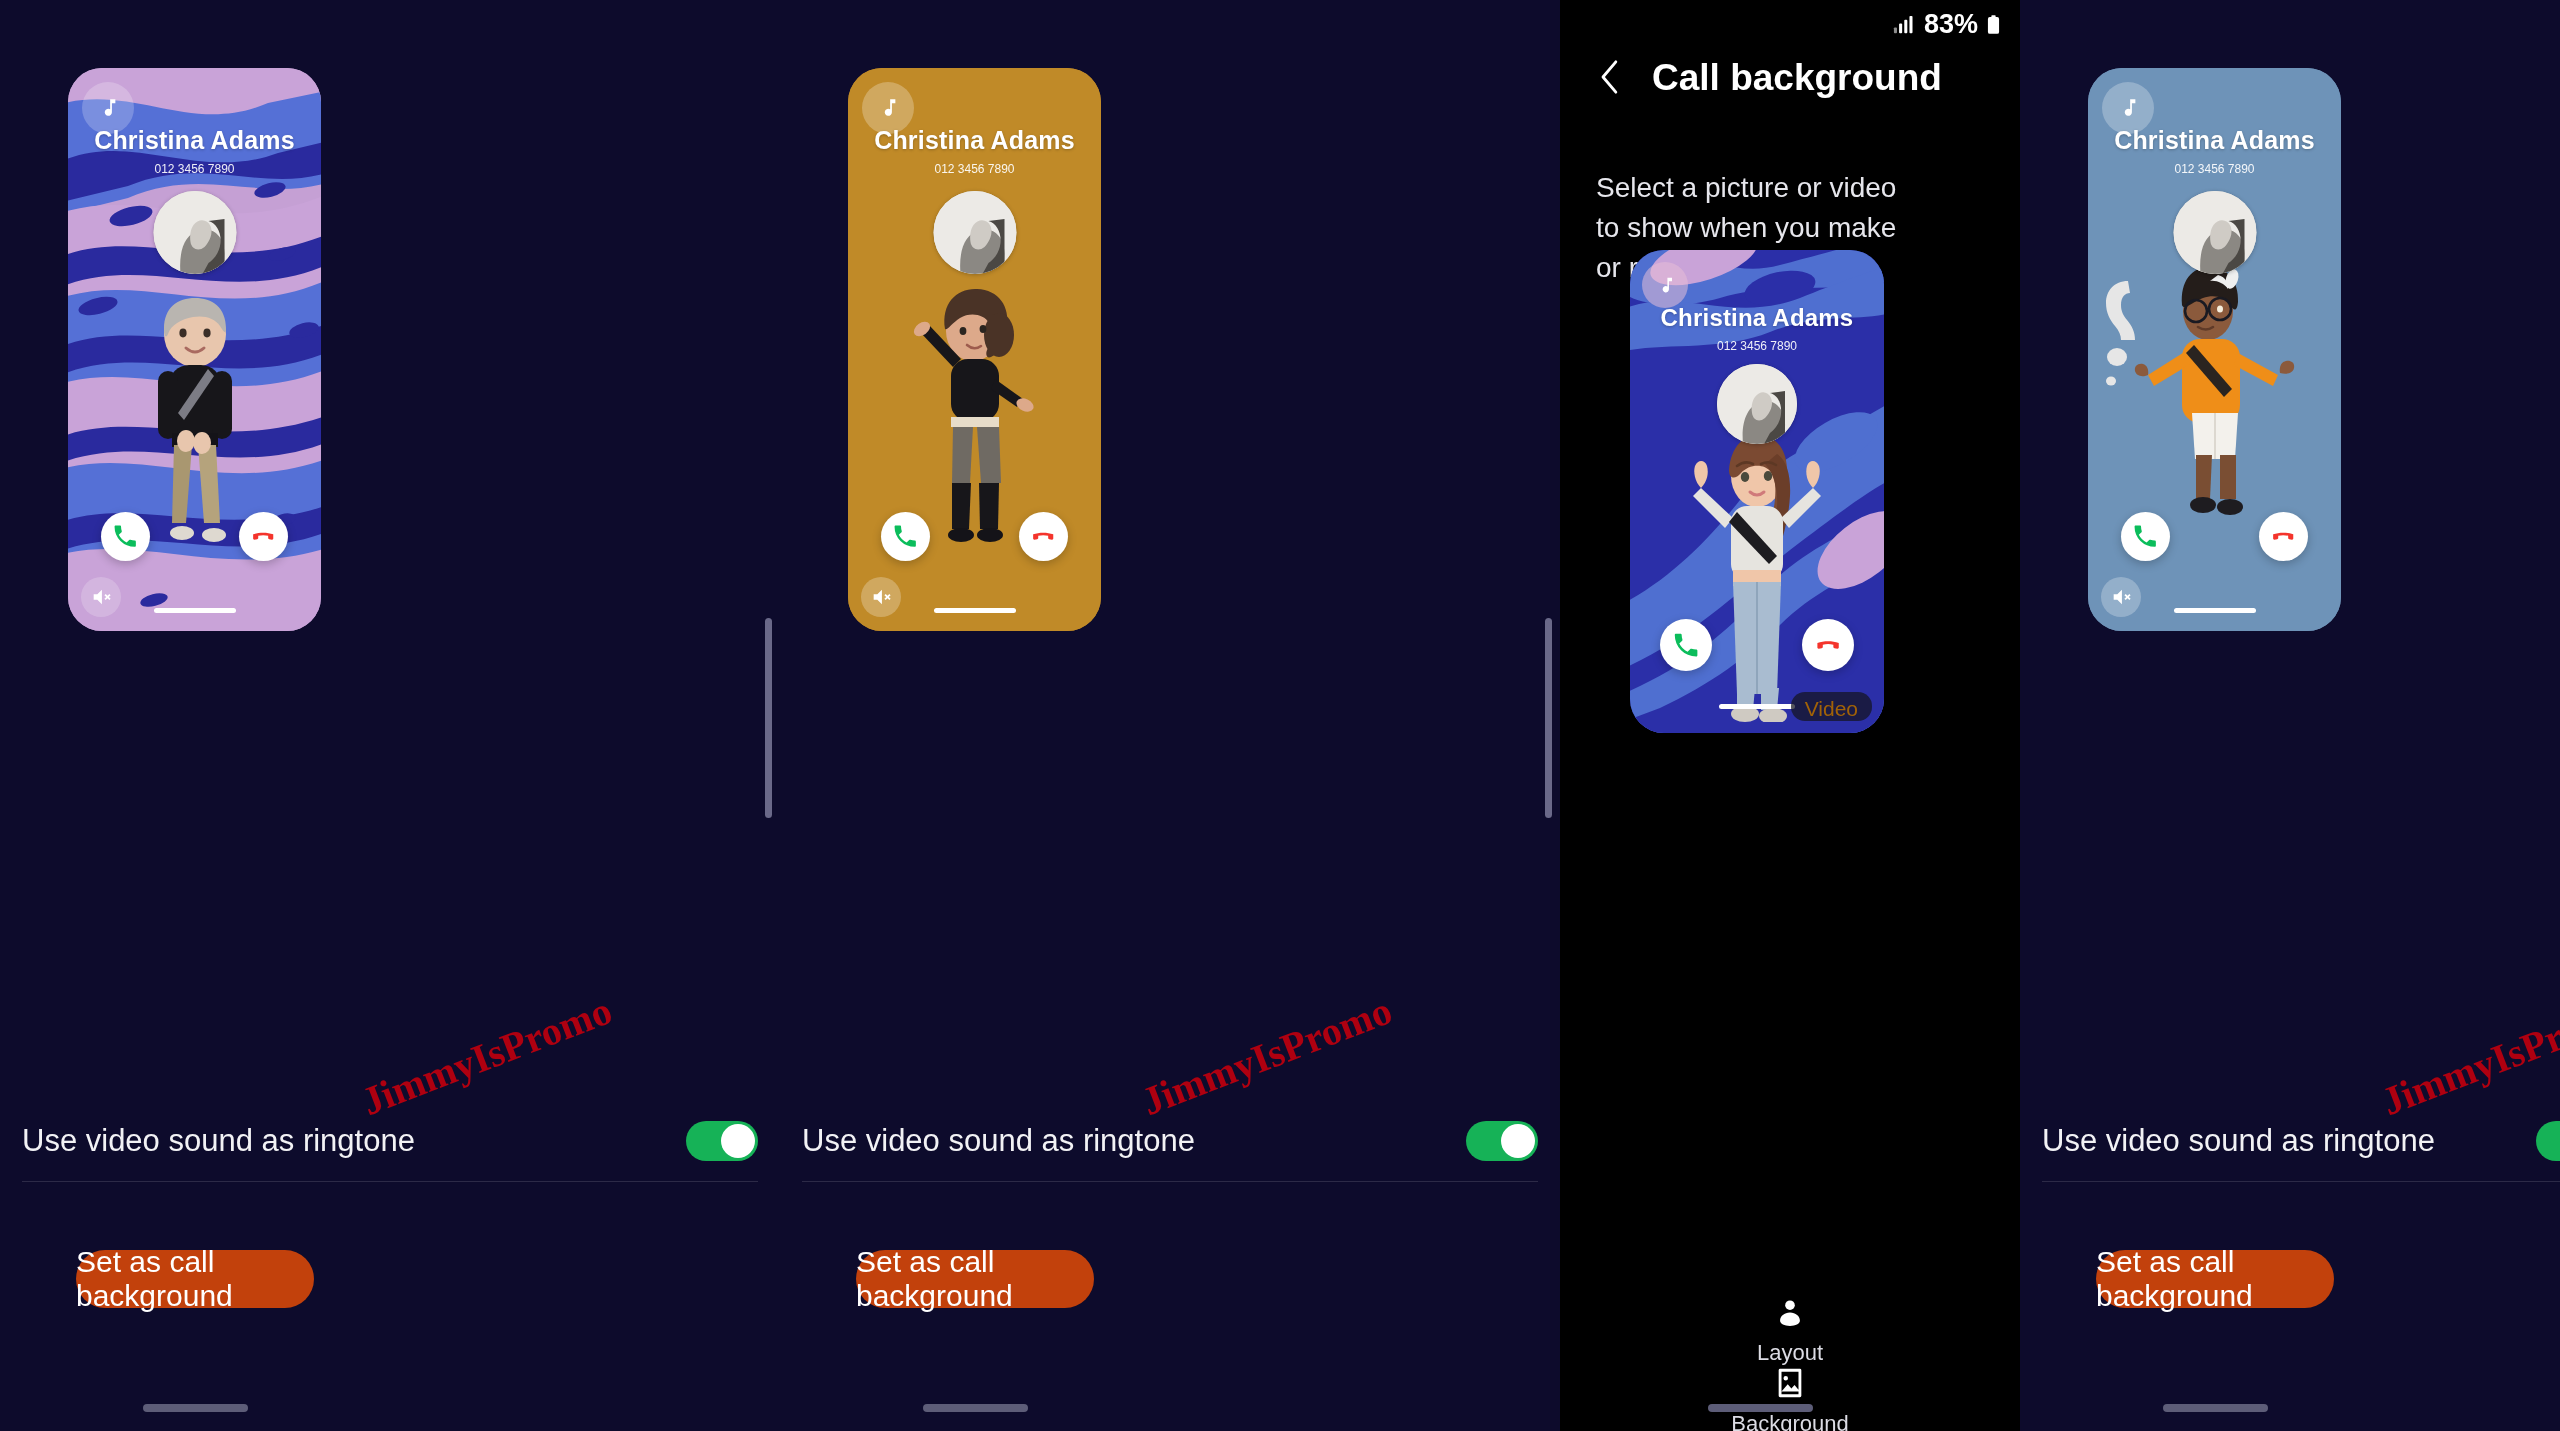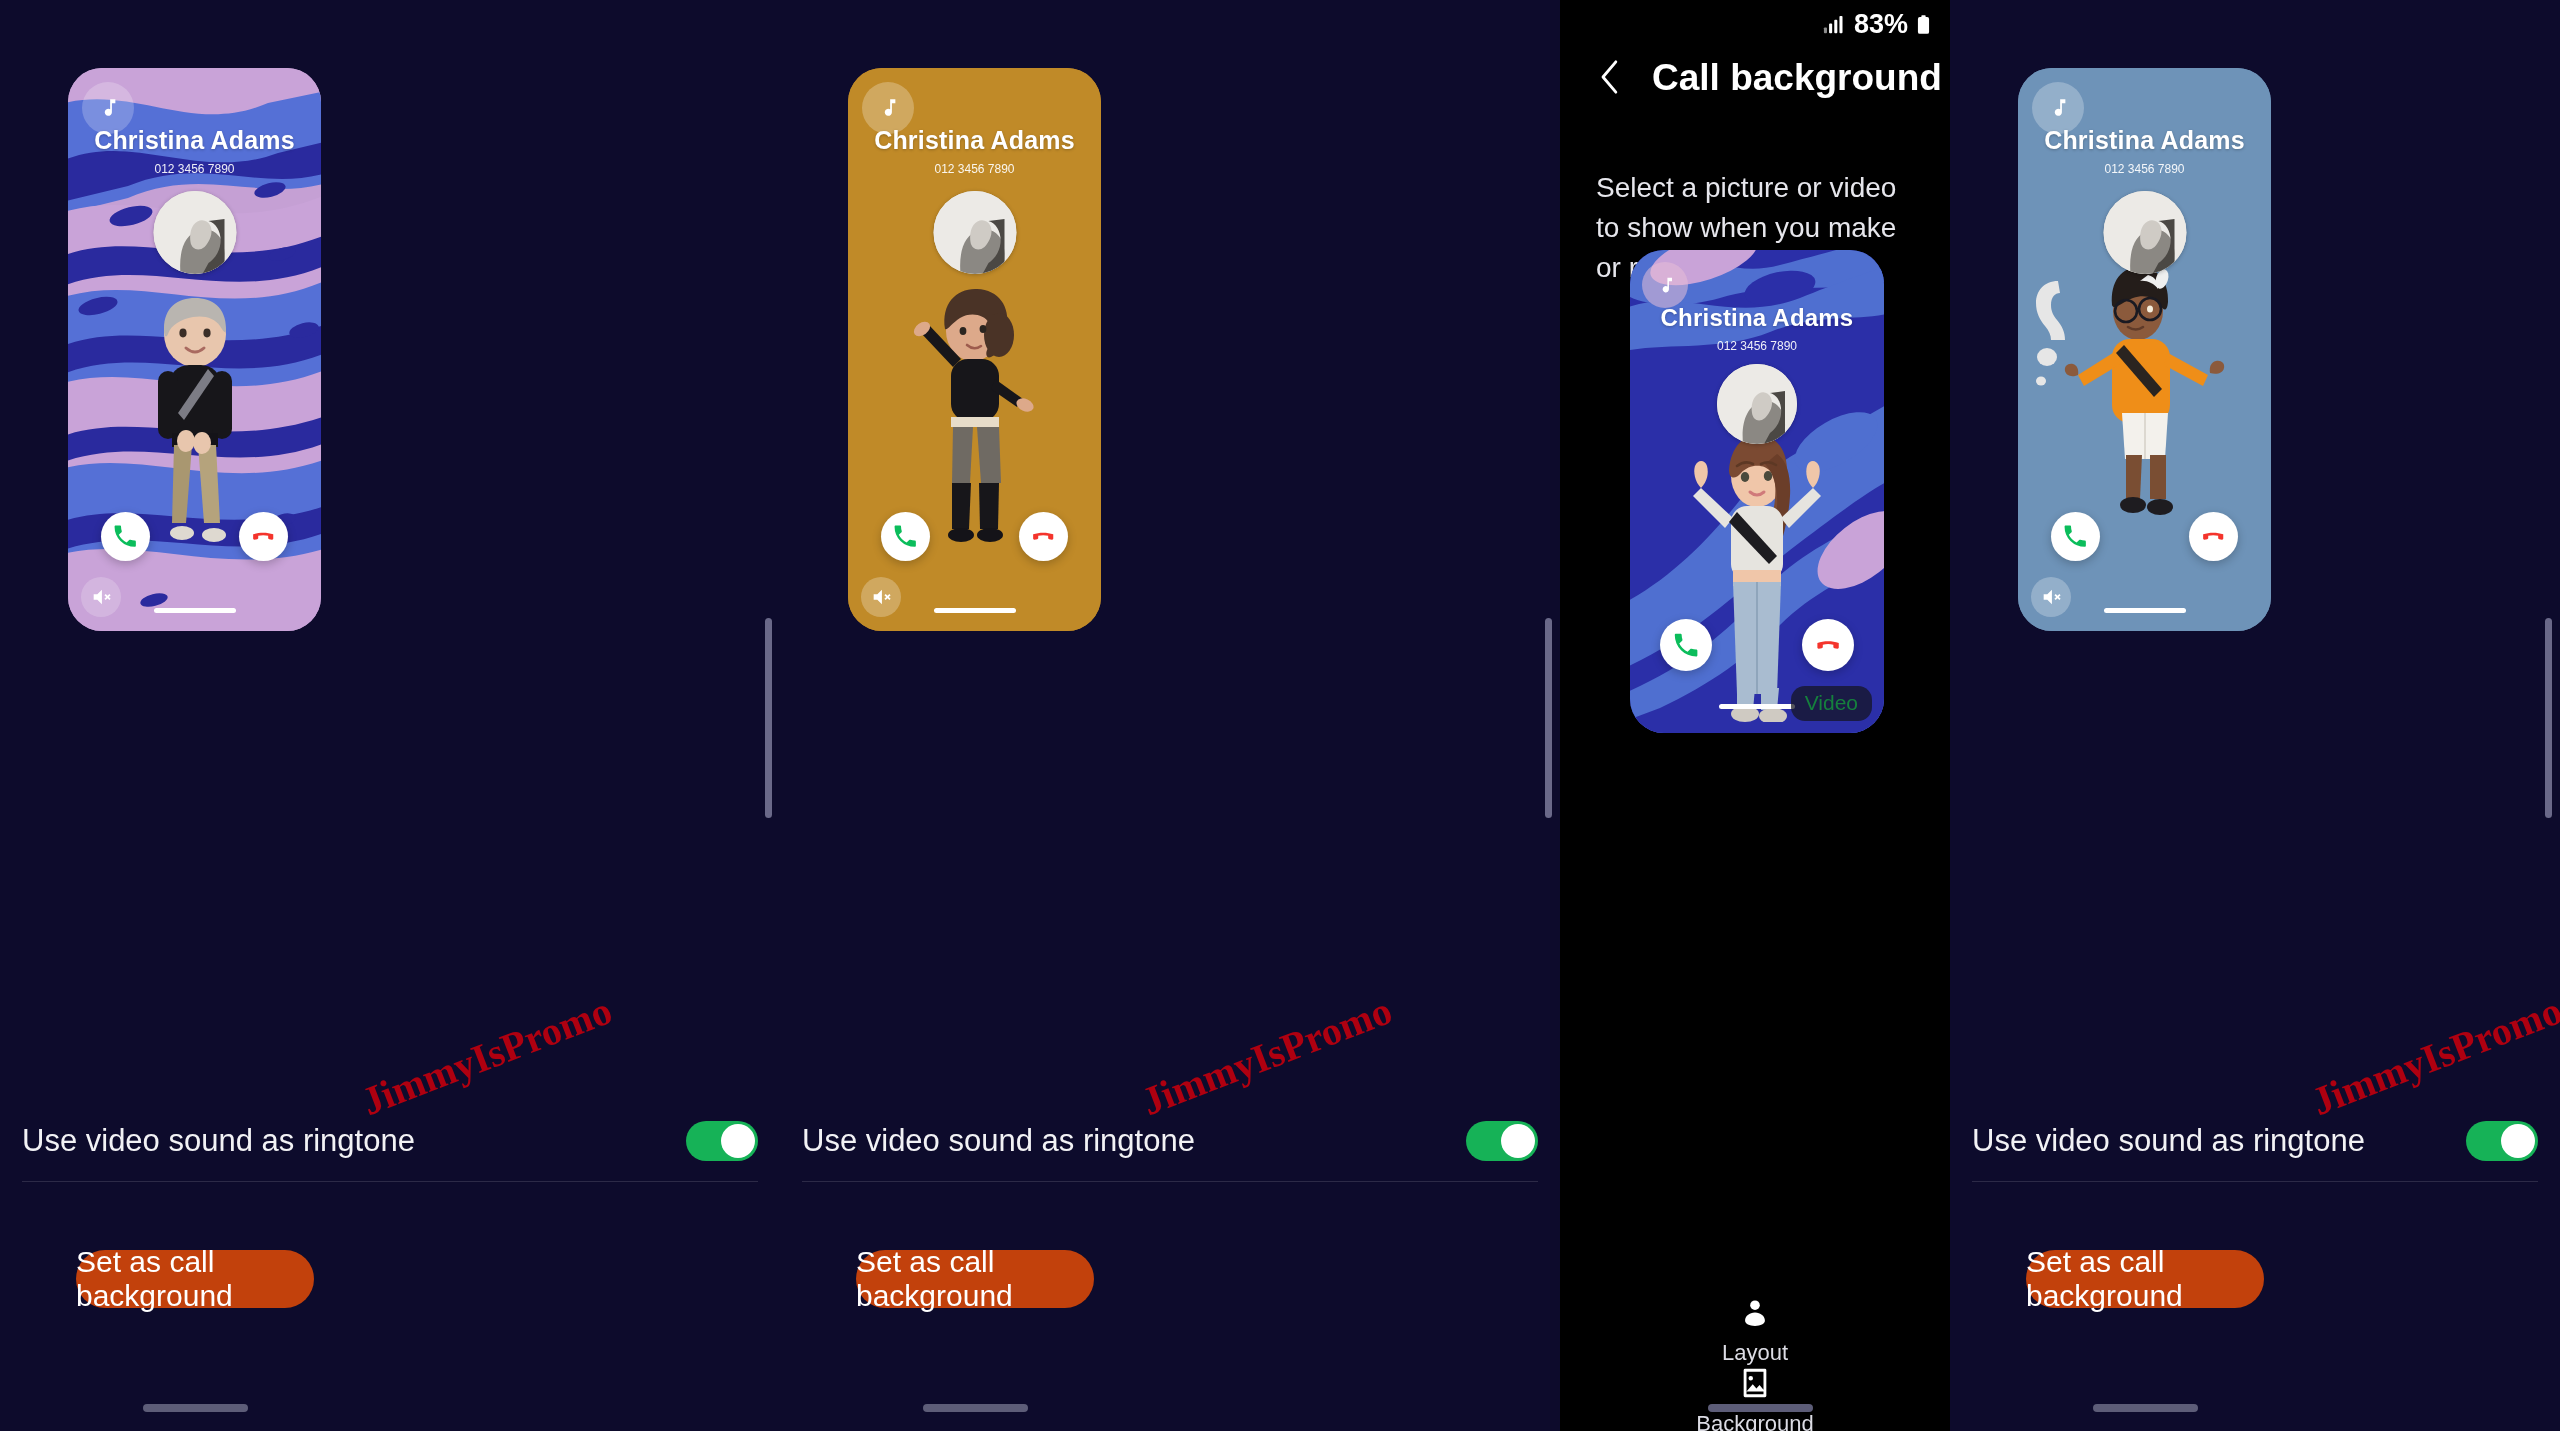--- a/index.html
+++ b/index.html
@@ -57,22 +57,22 @@
     position:absolute; border-radius:50%; background:rgba(255,255,255,.2);
     display:flex; align-items:center; justify-content:center; z-index:7;
   }
   .mute-chip svg{ width:55%; height:55%; }
 
   
   .home-bar-in{ position:absolute; left:50%; transform:translateX(-50%); height:5px; border-radius:3px; background:#fff; z-index:7; }
 
   
   .video-chip{
-    position:absolute; z-index:8; background:rgba(20,20,30,.72); color:#15803d;
-    border-radius:14px; padding:5px 14px 6px; font-size:21px;text-align:center;
+    position:absolute; z-index:8; background:rgba(20,20,30,.72); color:#a16207;
+    border-radius:14px; padding:5px 14px 0; font-size:21px;text-align:center;
   }
 
   
   .setting-row{
     position:absolute; display:flex; align-items:center; justify-content:space-between;
   }
   .setting-label{ color:#f2f2f5; font-size:31px; }
   .switch{ width:72px; height:40px; border-radius:20px; background:#16b257; position:relative; flex:0 0 auto; }
   .switch .knob{ position:absolute; top:3px; right:3px; width:34px; height:34px; border-radius:50%; background:#fff; }
   .divider{ position:absolute; height:1px; background:rgba(255,255,255,.13); }
@@ -295,21 +295,21 @@
     </div>
     <div class="divider" style="left:22px; right:22px; top:1181px;"></div>
     <div class="cta" style="left:76px; width:238px; top:1250px; height:58px;">
       <span>Set as call background</span>
     </div>
     <div class="home-bar-screen" style="left:143px; width:105px; top:1404px;"></div>
 
     <div class="wm" style="left:372px; top:1078px;">JimmyIsPromo</div>
   </div>
 
-  <div class="panel dark" style="width:390px">
+  <div class="panel dark" style="width:460px">
 
     <div class="statusbar" style="right:20px; top:9px;">
       <svg viewBox="0 0 24 24" style="width:23px;height:23px" fill="#fff">
         <rect x="2" y="15" width="3.2" height="6" rx="1" opacity=".55"></rect>
         <rect x="7.4" y="11" width="3.2" height="10" rx="1"></rect>
         <rect x="12.8" y="7" width="3.2" height="14" rx="1"></rect>
         <rect x="18.2" y="3" width="3.2" height="18" rx="1"></rect>
       </svg>
       <span class="pct">83%</span>
       <svg viewBox="0 0 14 24" style="width:13px;height:23px" fill="#fff">

